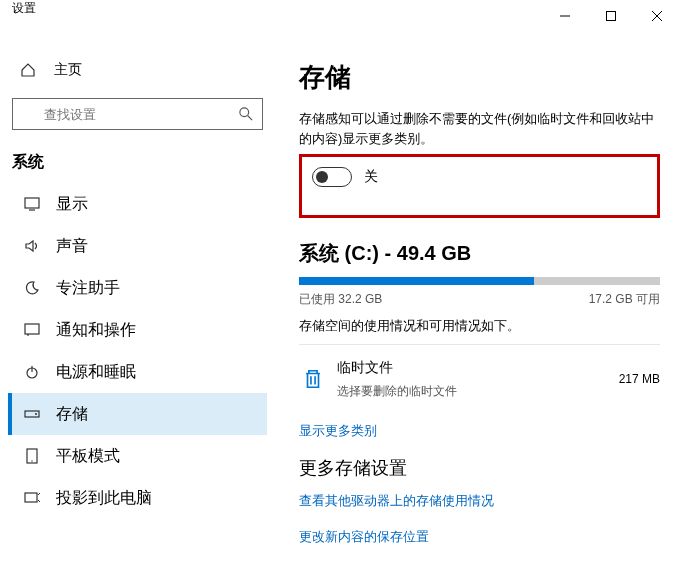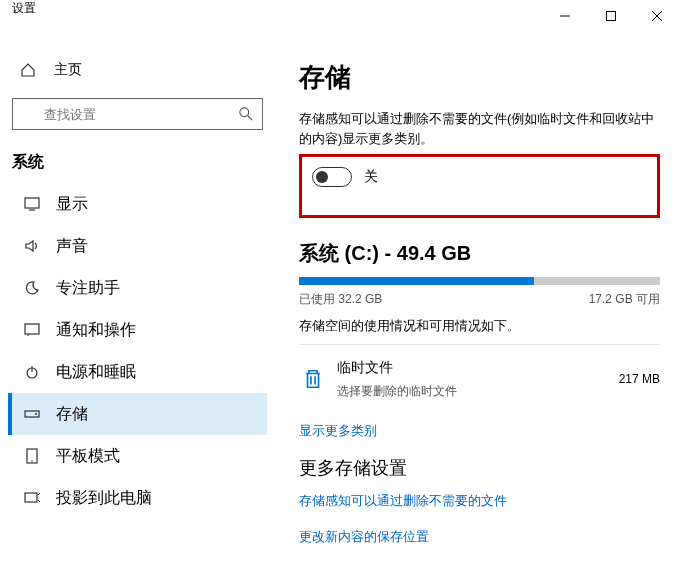--- a/index.html
+++ b/index.html
@@ -195,16 +195,16 @@
       <div class="ctxt">
         <div class="cname">临时文件</div>
         <div class="cdesc">选择要删除的临时文件</div>
       </div>
       <div class="csize">217 MB</div>
     </div>
 
     <div class="link" style="margin-top:12px;">显示更多类别</div>
 
     <div class="subh">更多存储设置</div>
-    <div class="linkblk">存储感知可以通过删除不需要的文件</div>
+    <div class="linkblk">查看其他驱动器上的存储使用情况</div>
     <div class="linkblk">更改新内容的保存位置</div>
   </div>
 </div>
 
 </body></html>

